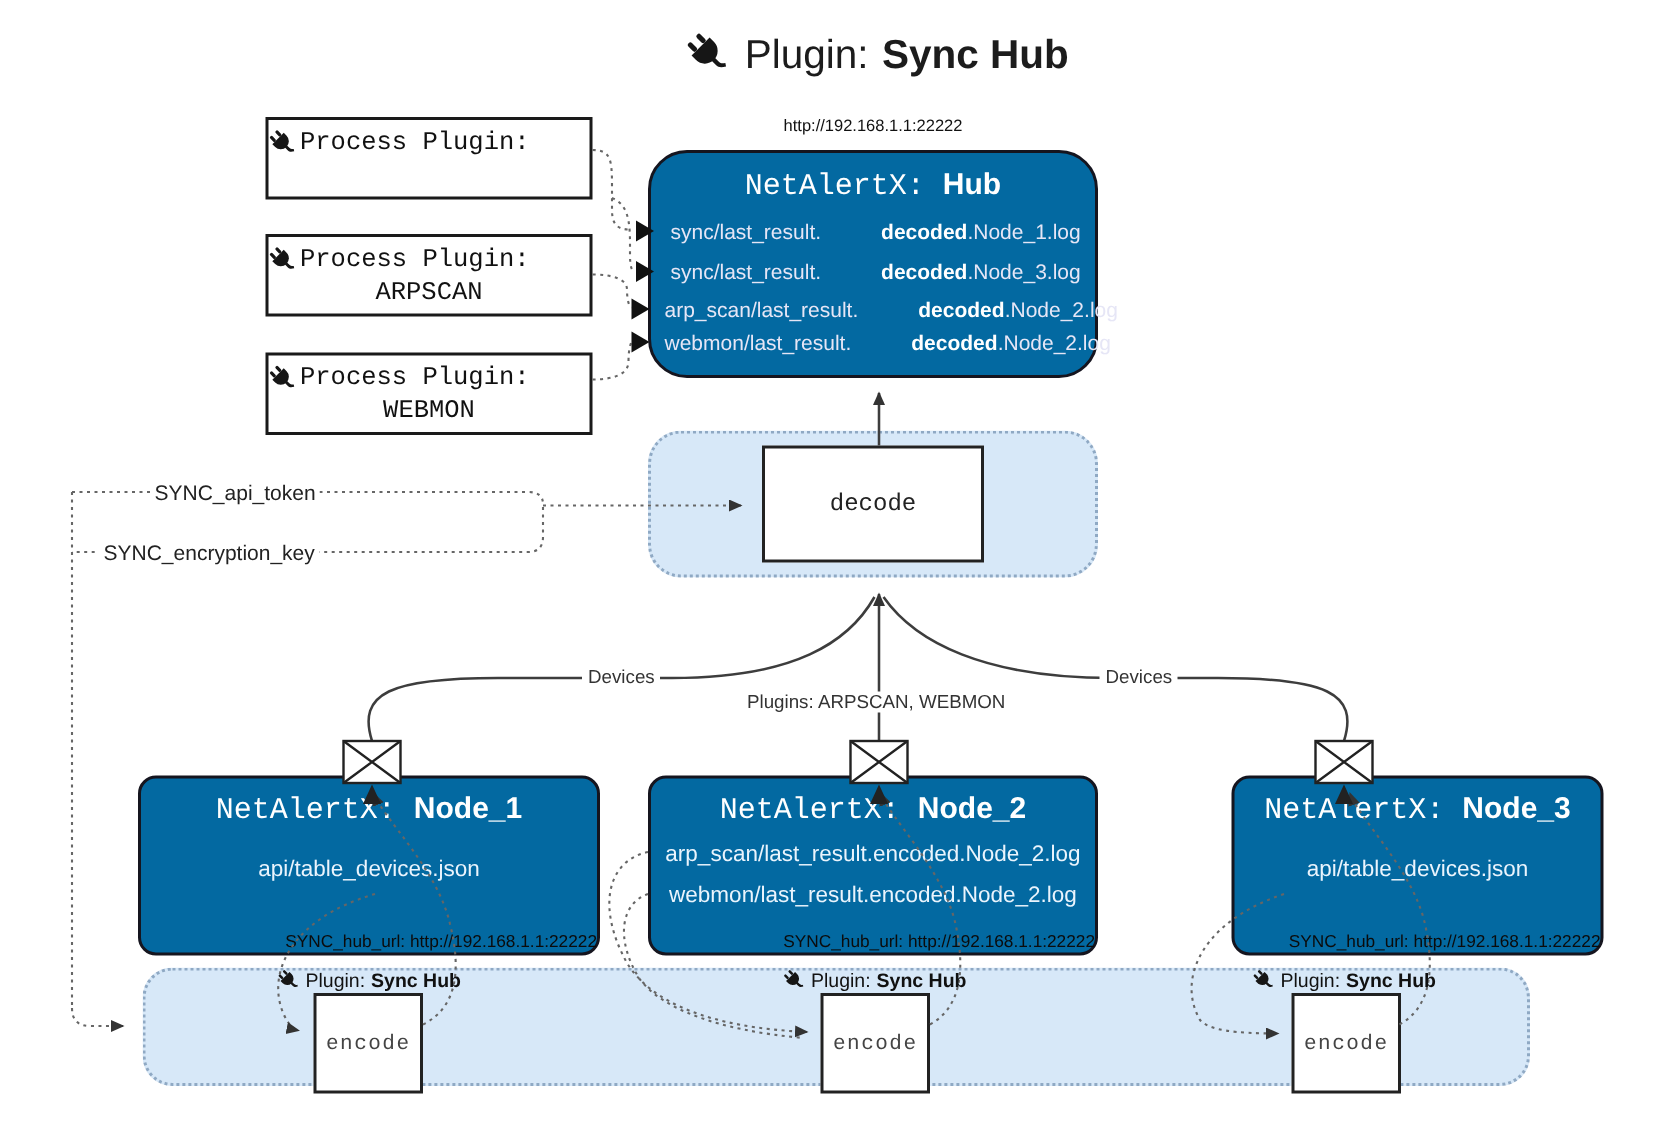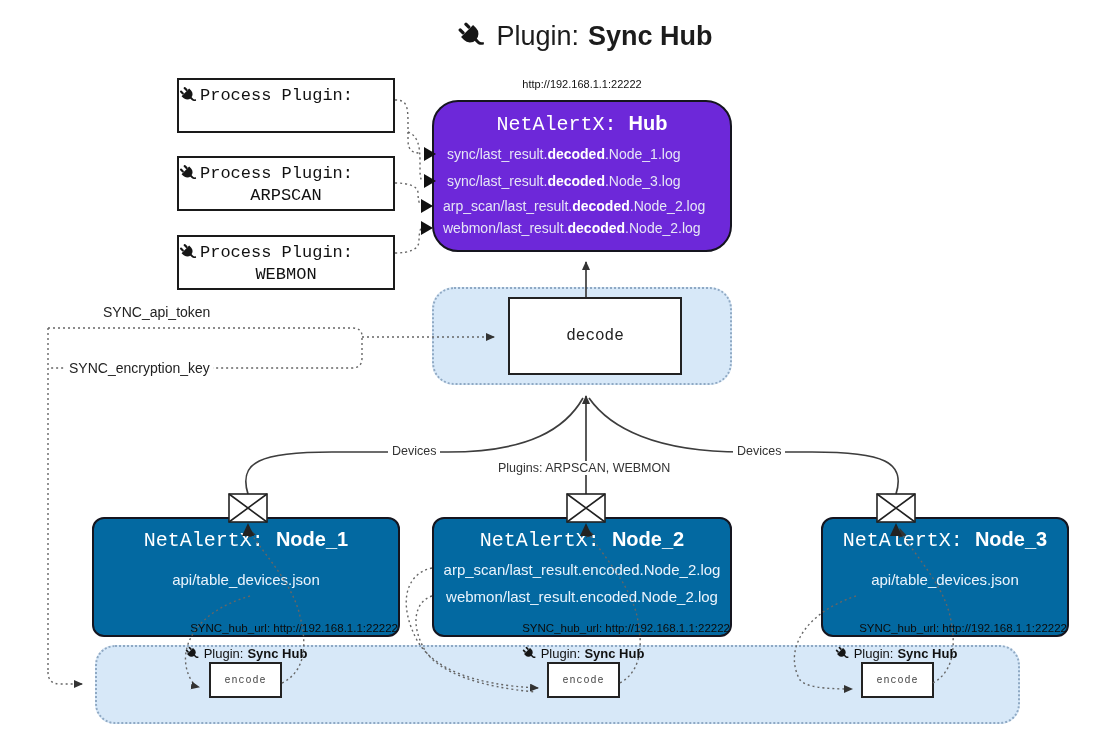--- a/index.html
+++ b/index.html
@@ -5,48 +5,48 @@
   html,body{margin:0;padding:0;background:#ffffff;font-family:"Liberation Sans",sans-serif;}
   .stage{position:relative;width:1117px;height:754px;background:#fff;overflow:hidden;}
   .abs{position:absolute;box-sizing:border-box;}
   
   .title{left:330px;top:14px;width:510px;height:44px;display:flex;align-items:center;justify-content:center;gap:9px;
          font-size:27px;color:#1c1c1c;}
   .title .b{font-weight:700;}
   .plug{display:inline-block;}
   
   .hub-url{left:432px;top:78px;width:300px;text-align:center;font-size:11px;color:#111;}
-  .hub{left:432px;top:100px;width:300px;height:152px;background:#6d28d9;border:2px solid #15151f;border-radius:26px;color:#fff;text-decoration:underline;}
+  .hub{left:432px;top:100px;width:300px;height:152px;background:#0369a1;border:2px solid #15151f;border-radius:26px;color:#fff;text-decoration:underline;}
   .hub-title{position:absolute;top:10px;left:0;width:100%;text-align:center;font-family:"Liberation Mono",monospace;font-size:20px;}
   .hub-title .b,.node-title .b{font-family:"Liberation Sans",sans-serif;font-weight:700;}
   .hub-line{position:absolute;left:13px;width:285px;height:20px;font-size:14px;color:#e6e6f6;white-space:nowrap;}
-  .hub-line b{color:#ffffff;}
+  .hub-line b{color:#ffffff;margin-left:40px;}
   
   .pbox{left:177px;width:218px;height:55px;background:#fff;border:2px solid #1a1a1a;
         font-family:"Liberation Mono",monospace;font-size:17px;color:#111;text-align:center;padding-top:3px;}
   .pbox .row1{display:flex;align-items:center;justify-content:flex-start;gap:2px;height:25px;}
   .pbox .row2{height:24px;}
   
   .panel{background:#D7E8F8;border:2px dotted #8FA9C4;border-radius:22px;}
   .decode-panel{left:432px;top:287px;width:300px;height:98px;}
   .wbox{background:#fff;border:2px solid #222;display:flex;align-items:center;justify-content:center;
         font-family:"Liberation Mono",monospace;color:#222;}
-  .decode-box{left:508px;top:297px;width:174px;height:78px;font-size:16px;}
+  .decode-box{left:508px;top:297px;width:148px;height:78px;font-size:16px;}
   
   .lab{background:#fff;color:#222;white-space:nowrap;}
   .secret{font-size:14px;padding:0 3px;}
   .edge-lab{font-size:12.5px;padding:0 4px;color:#333;}
   
   .node{background:#0369a1;border:2px solid #15151f;border-radius:12px;color:#fff;padding-left:28px;}
   .node-title{position:absolute;top:9px;left:0;width:100%;text-align:center;font-family:"Liberation Mono",monospace;font-size:20px;white-space:nowrap;}
   .node-file{position:absolute;left:0;width:100%;text-align:center;font-size:15px;color:#eaf4fd;white-space:nowrap;}
   .node-url{position:absolute;top:103px;left:0;width:100%;text-align:right;font-size:11.5px;color:#0b0b0b;}
   
   .sync-panel{left:95px;top:645px;width:925px;height:79px;border-radius:20px;}
-  .enc-box{width:73px;height:36px;font-size:10px;letter-spacing:1px;color:#444;}
+  .enc-box{width:73px;height:67px;font-size:14px;letter-spacing:1px;color:#444;}
   .bot-lab{height:18px;display:flex;align-items:center;justify-content:center;gap:4px;font-size:13px;color:#111;white-space:nowrap;}
   .bot-lab .b{font-weight:700;}
   svg.layer{position:absolute;left:0;top:0;width:1117px;height:754px;pointer-events:none;}
 </style>
 </head>
 <body>
 
 <div class="stage">
 
   <svg width="0" height="0" style="position:absolute">
@@ -189,21 +189,21 @@
           <path d="M877,494 L915,522 M915,494 L877,522" fill="none"></path>
       </g>
     </g>
     <g fill="#222">
       <polygon points="242,536 254,536 248,523"></polygon>
       <polygon points="580,536 592,536 586,523"></polygon>
       <polygon points="890,536 902,536 896,523"></polygon>
     </g>
   </svg>
 
-  <div class="abs lab secret" style="left:100px;top:304px;">SYNC_api_token</div>
+  <div class="abs lab secret" style="left:100px;top:320px;">SYNC_api_token</div>
   <div class="abs lab secret" style="left:66px;top:360px;">SYNC_encryption_key</div>
   <div class="abs lab edge-lab" style="left:388px;top:444px;">Devices</div>
   <div class="abs lab edge-lab" style="left:733px;top:444px;">Devices</div>
   <div class="abs lab edge-lab" style="left:494px;top:461px;">Plugins: ARPSCAN, WEBMON</div>
 
   <div class="abs bot-lab" style="left:160px;top:644px;width:172px;">
     <svg class="plug" width="15" height="15">
         <use href="#plug"></use>
       </svg>
     <span>Plugin:</span>

